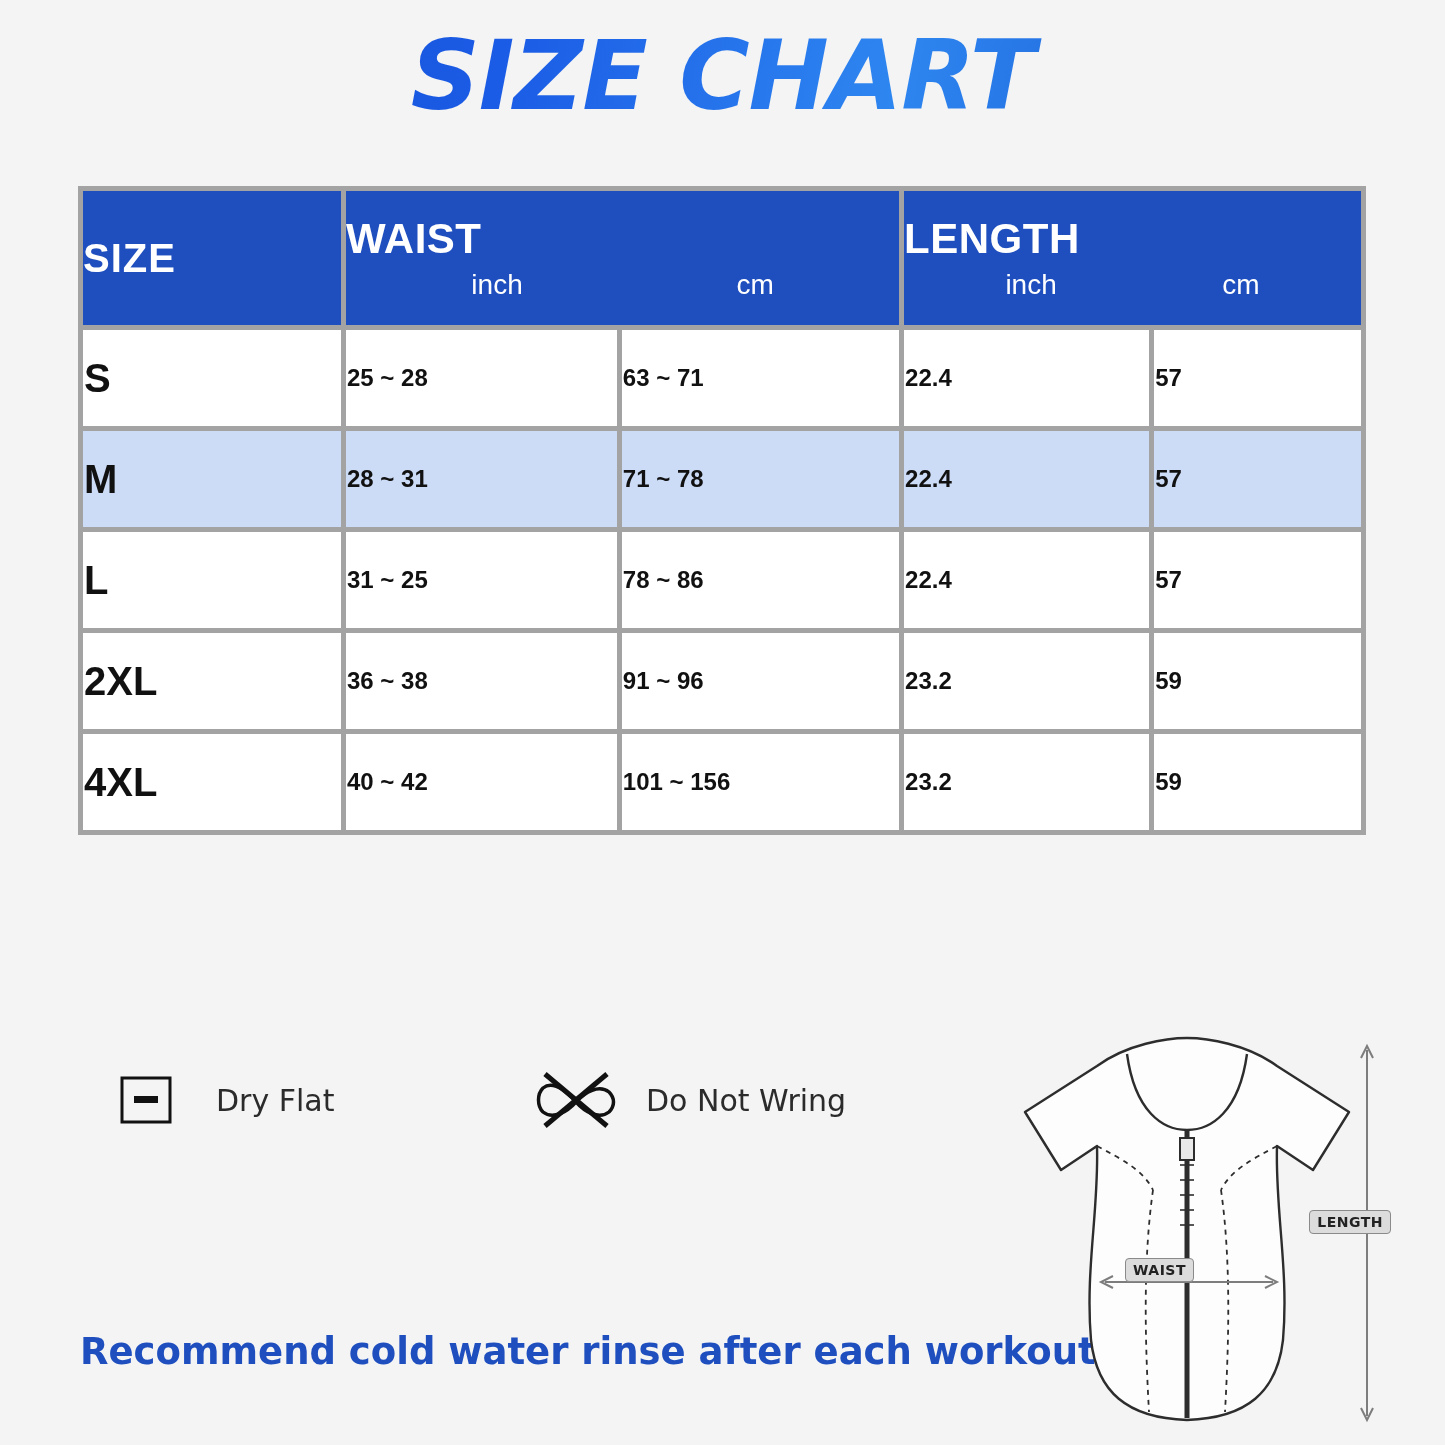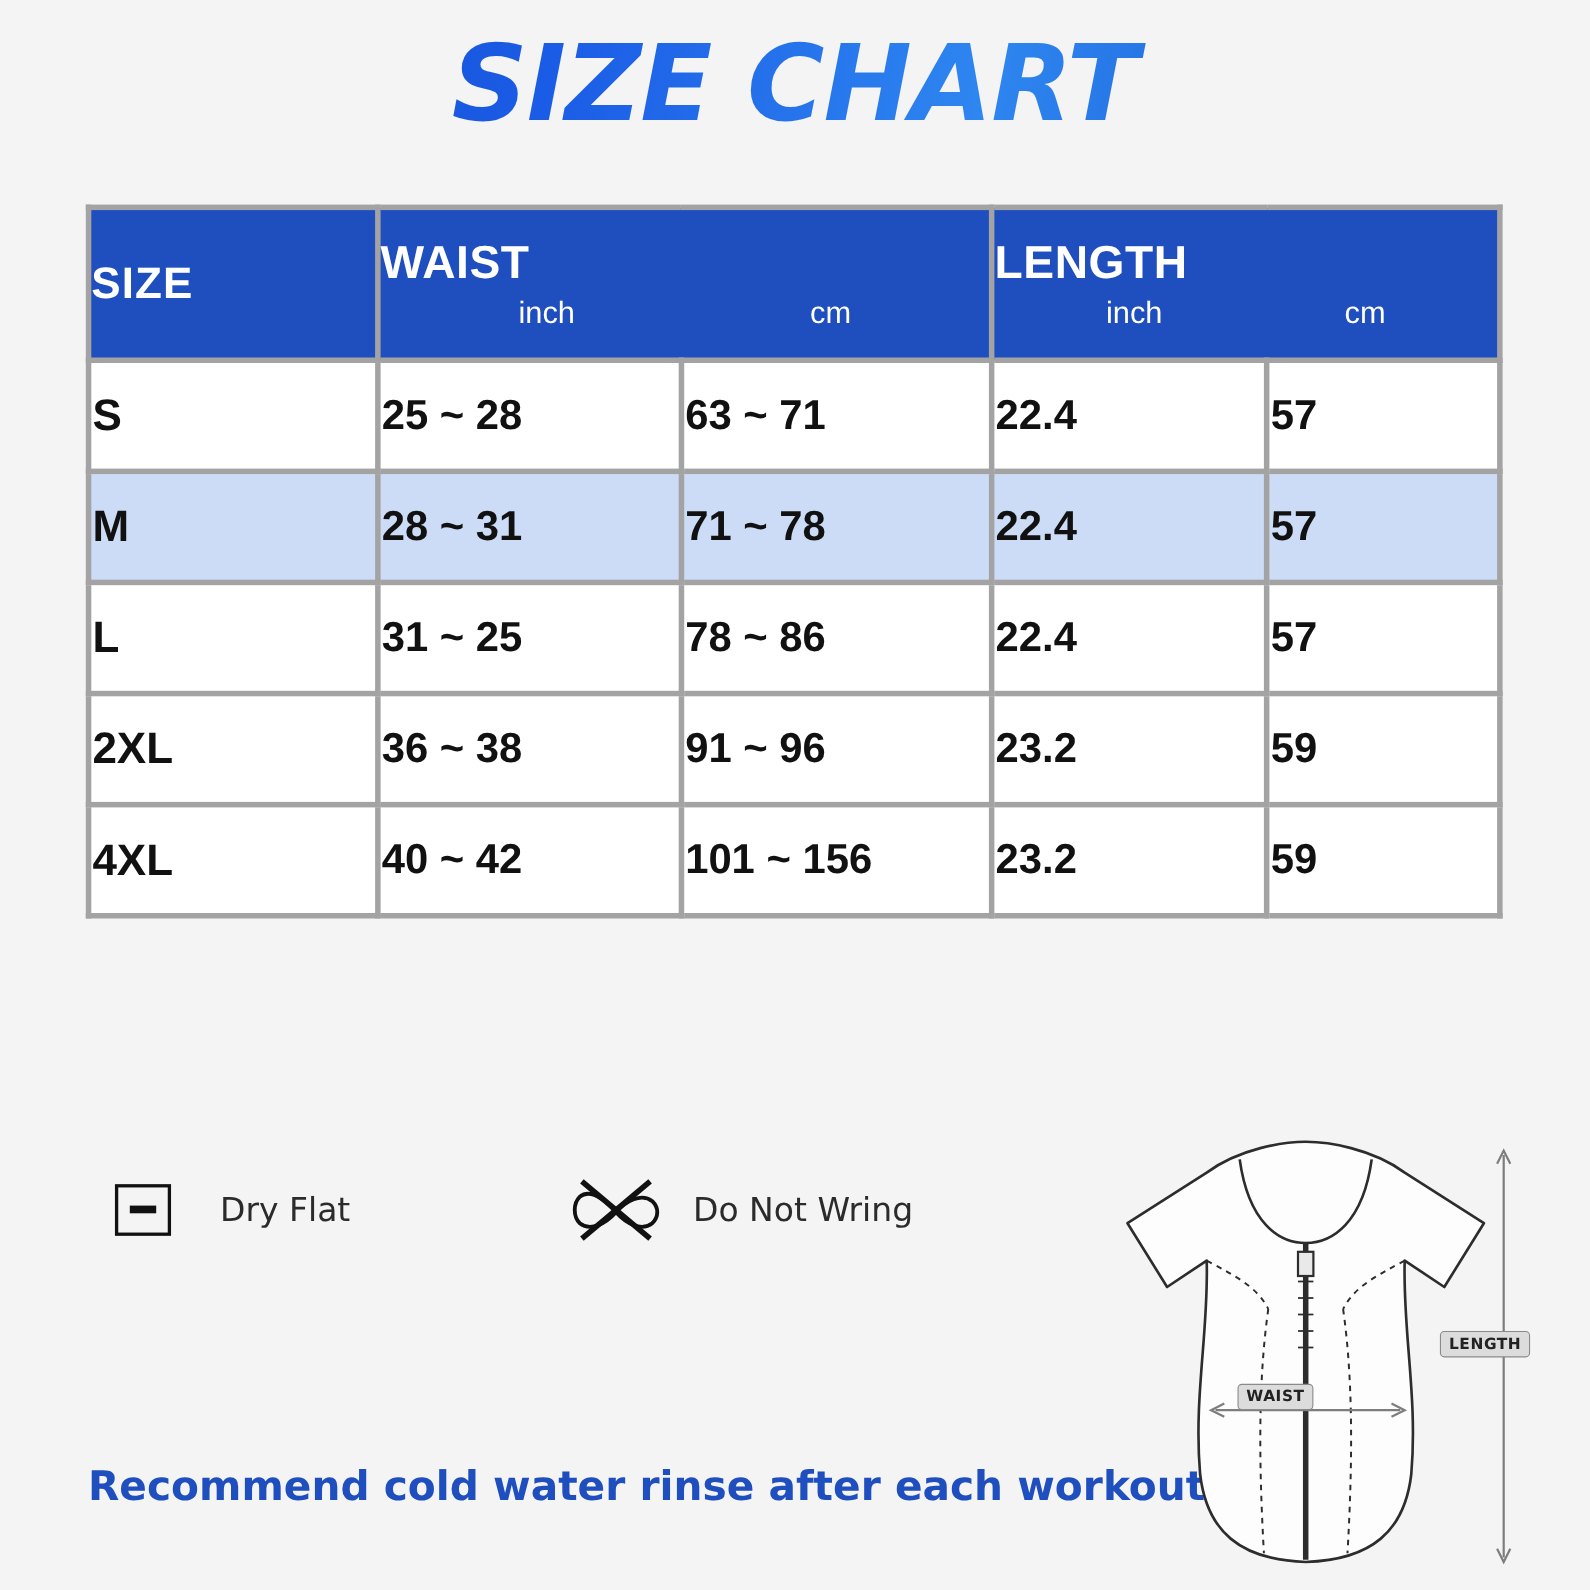--- a/index.html
+++ b/index.html
@@ -77,32 +77,32 @@
   .th-units {
     display: flex;
     justify-content: space-around;
     font-size: 28px;
     font-weight: normal;
     padding: 0 28px;
     gap: 19px;
   }
   tbody td {
     height: 94px;
-    font-size: 38px;
+    font-size: 24px;
     font-weight: bold;
     color: #111;
   }
   tbody tr.odd td { background: #ffffff; }
   tbody tr.even td { background: #ccdcf6; }
   td.size-cell { font-size: 40px; }
 
   
   .care {
     position: absolute;
-    left: 84px;
+    left: 100px;
     top: 1060px;
     width: 880px;
   }
   .care-row {
     display: flex;
     margin-bottom: 56px;
   }
   .care-item {
     display: flex;
     align-items: center;

